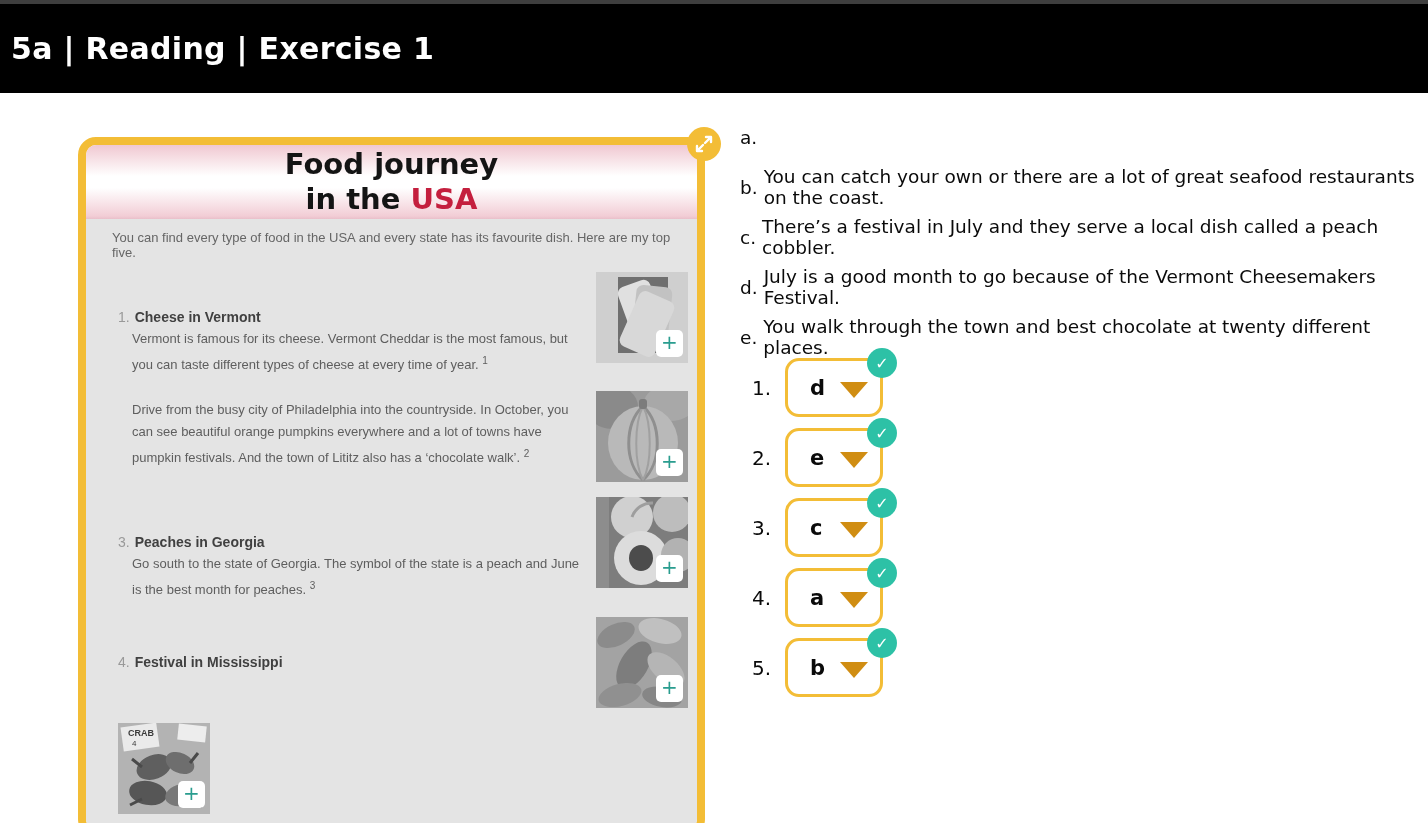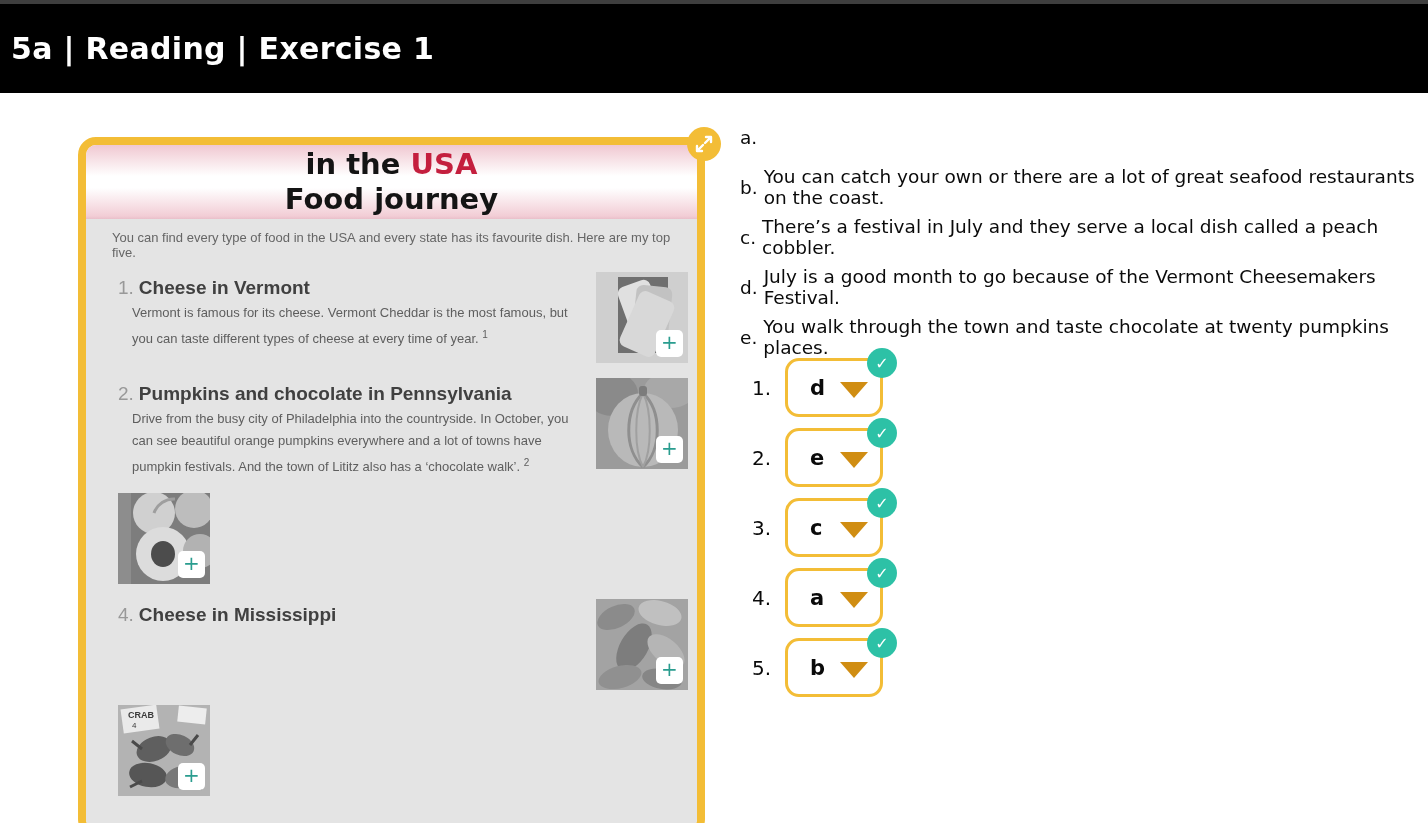--- a/index.html
+++ b/index.html
@@ -23,21 +23,21 @@
   .banner { height:74px; text-align:center; padding-top:2px;
             background:linear-gradient(180deg,#f0c8d1 0%,#ffffff 42%,#ffffff 58%,#f2cdd5 96%,#e9bfca 100%); }
   .banner .line { font-family:"DejaVu Sans", sans-serif; font-weight:bold; font-size:29px;
                   line-height:35px; color:#141414; }
   .banner .hl { color:#c41f3e; }
   .card-content { background:#e4e4e4; height:744px; padding:8px 9px 0 24px; }
   .intro { font-size:13px; color:#666; margin:3px 0 12px 2px; }
 
   .item { display:flex; margin-bottom:15px; min-height:91px; }
   .item-text { flex:1; padding-left:8px; padding-top:5px; }
-  .item-head { font-size:19px; }
+  .item-head { font-size:14px;margin-top:32px; }
   .item-num { color:#999; margin-right:5px; font-weight:normal; }
   .item-title { font-weight:bold; color:#404040; }
   .item-body { font-size:13px; color:#5e5e5e; line-height:22px; max-width:492px;
                margin-top:3px; padding-left:14px; }
   .item-body sup { font-size:10px; color:#5e5e5e; }
 
   .thumb { position:relative; width:92px; height:91px; margin-left:8px; flex:0 0 92px;
            overflow:hidden; background:#bbb; }
   .thumb svg { display:block; }
   .plus-btn { position:absolute; right:5px; bottom:6px; width:27px; height:27px; background:#fff;
@@ -72,22 +72,22 @@
 
   <div class="top-strip"></div>
 
   <div class="app-header">
     <h1>5a | Reading | Exercise 1</h1>
   </div>
 
   <div class="reading-card">
 
     <div class="banner">
+      <div class="line">Food journey</div>
       <div class="line"><span>in the </span><span class="hl">USA</span></div>
-      <div class="line">Food journey</div>
     </div>
 
     <div class="card-content">
       <div class="intro">You can find every type of food in the USA and every state has its favourite dish. Here are my top five.</div>
 
       <div class="item">
         <div class="item-text">
           <div class="item-head"><span class="item-num">1.</span><span class="item-title">Cheese in Vermont</span></div>
           <div class="item-body"><span>Vermont is famous for its cheese. Vermont Cheddar is the most famous, but you can taste different types of cheese at every time of year.</span> <sup>1</sup></div>
         </div>
@@ -98,58 +98,61 @@
             <rect x="28" y="10" width="34" height="54" rx="7" fill="#e0e0e0" transform="rotate(-20 45 37)"></rect>
             <rect x="38" y="14" width="36" height="58" rx="7" fill="#c2c2c2" transform="rotate(6 56 43)"></rect>
             <rect x="32" y="22" width="38" height="60" rx="7" fill="#d8d8d8" transform="rotate(24 51 52)"></rect>
           </svg>
           <div class="plus-btn">+</div>
         </div>
       </div>
 
       <div class="item">
         <div class="item-text">
-          <div class="item-head"><span class="item-num">2.</span><span class="item-title">Pumpkins and chocolate in Pennsylvania</span></div>
           <div class="item-body"><span>Drive from the busy city of Philadelphia into the countryside. In October, you can see beautiful orange pumpkins everywhere and a lot of towns have pumpkin festivals. And the town of Lititz also has a ‘chocolate walk’.</span> <sup>2</sup></div>
         </div>
         <div class="thumb">
           <svg width="92" height="91" viewBox="0 0 92 91">
             <rect width="92" height="91" fill="#9b9b9b"></rect>
             <ellipse cx="16" cy="16" rx="26" ry="22" fill="#8a8a8a"></ellipse>
             <ellipse cx="74" cy="12" rx="26" ry="18" fill="#a8a8a8"></ellipse>
             <ellipse cx="47" cy="52" rx="35" ry="37" fill="#b9b9b9"></ellipse>
             <path d="M47 15 C28 33 28 72 47 89" stroke="#8f8f8f" stroke-width="3" fill="none"></path>
             <path d="M47 15 C66 33 66 72 47 89" stroke="#8f8f8f" stroke-width="3" fill="none"></path>
             <path d="M47 15 C38 33 38 72 47 89" stroke="#a0a0a0" stroke-width="2" fill="none"></path>
             <path d="M47 15 C56 33 56 72 47 89" stroke="#a0a0a0" stroke-width="2" fill="none"></path>
             <rect x="43" y="8" width="8" height="10" rx="3" fill="#7c7c7c"></rect>
           </svg>
           <div class="plus-btn">+</div>
         </div>
       </div>
 
       <div class="item">
+        <div class="item-text">
+          <div class="item-head"><span class="item-num">3.</span><span class="item-title">Peaches in Georgia</span></div>
+          <div class="item-body"><span>Go south to the state of Georgia. The symbol of the state is a peach and June is the best month for peaches.</span> <sup>3</sup></div>
+        </div>
         <div class="thumb">
           <svg width="92" height="91" viewBox="0 0 92 91">
             <rect width="92" height="91" fill="#7d7d7d"></rect>
             <rect x="0" y="0" width="13" height="91" fill="#8d8d8d"></rect>
             <circle cx="36" cy="20" r="21" fill="#d0d0d0"></circle>
             <path d="M36 20 a21 21 0 0 1 21 -14" stroke="#9e9e9e" stroke-width="3" fill="none"></path>
             <circle cx="76" cy="16" r="19" fill="#bdbdbd"></circle>
             <circle cx="45" cy="61" r="27" fill="#dcdcdc"></circle>
             <ellipse cx="45" cy="61" rx="12" ry="13" fill="#4c4c4c"></ellipse>
             <circle cx="82" cy="58" r="17" fill="#b2b2b2"></circle>
           </svg>
           <div class="plus-btn">+</div>
         </div>
       </div>
 
       <div class="item">
         <div class="item-text">
-          <div class="item-head"><span class="item-num">4.</span><span class="item-title">Cheese in Mississippi</span></div>
+          <div class="item-head"><span class="item-num">4.</span><span class="item-title">Festival in Mississippi</span></div>
         </div>
         <div class="thumb">
           <svg width="92" height="91" viewBox="0 0 92 91">
             <rect width="92" height="91" fill="#a3a3a3"></rect>
             <ellipse cx="20" cy="18" rx="20" ry="11" fill="#8b8b8b" transform="rotate(-25 20 18)"></ellipse>
             <ellipse cx="64" cy="14" rx="22" ry="12" fill="#c0c0c0" transform="rotate(15 64 14)"></ellipse>
             <ellipse cx="38" cy="48" rx="26" ry="14" fill="#7d7d7d" transform="rotate(-60 38 48)"></ellipse>
             <ellipse cx="70" cy="52" rx="22" ry="12" fill="#b5b5b5" transform="rotate(40 70 52)"></ellipse>
             <ellipse cx="24" cy="78" rx="22" ry="11" fill="#909090" transform="rotate(-15 24 78)"></ellipse>
             <ellipse cx="66" cy="80" rx="20" ry="10" fill="#868686" transform="rotate(10 66 80)"></ellipse>
@@ -197,21 +200,21 @@
     <div class="option">
         <span class="opt-label">c.</span>
         <span>There’s a festival in July and they serve a local dish called a peach cobbler.</span>
       </div>
     <div class="option">
         <span class="opt-label">d.</span>
         <span>July is a good month to go because of the Vermont Cheesemakers Festival.</span>
       </div>
     <div class="option">
         <span class="opt-label">e.</span>
-        <span>You walk through the town and taste chocolate at twenty pumpkins places.</span>
+        <span>You walk through the town and best chocolate at twenty different places.</span>
       </div>
   </div>
 
   <div class="answers">
 
     <div class="answer-row" style="top:0">
       <div class="answer-num">1.</div>
       <div class="select-box">
         <span class="answer-letter">d</span>
         <span class="dd-arrow"></span>

